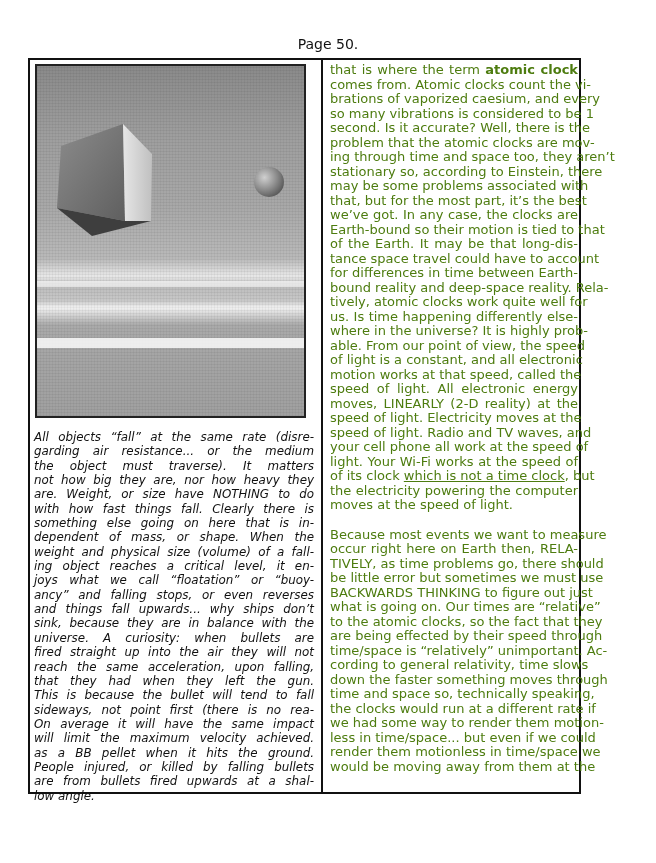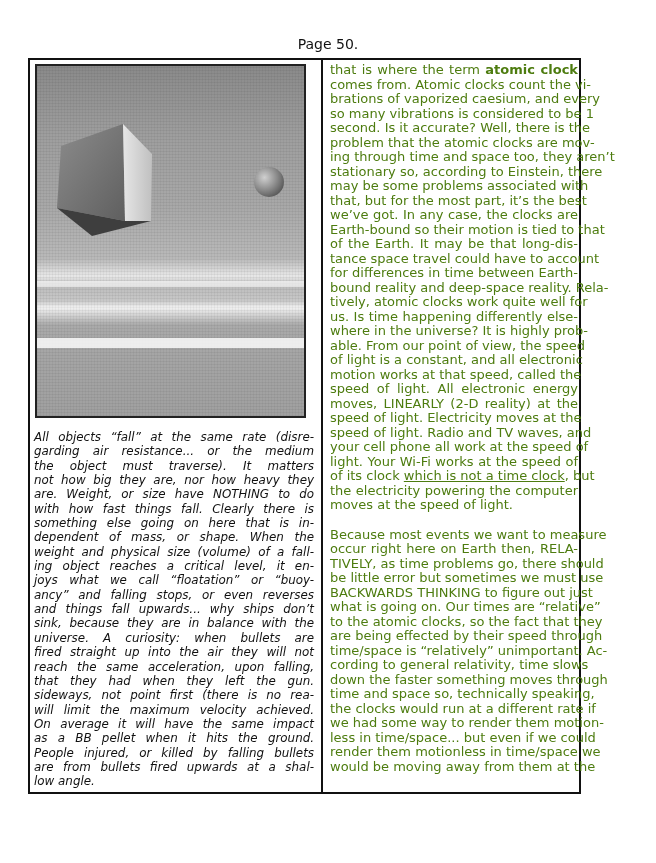--- a/index.html
+++ b/index.html
@@ -75,23 +75,24 @@
     <span class="ln">weight and physical size (volume) of a fall-</span>
     <span class="ln">ing object reaches a critical level, it en-</span>
     <span class="ln">joys what we call “floatation” or “buoy-</span>
     <span class="ln">ancy” and falling stops, or even reverses</span>
     <span class="ln">and things fall upwards... why ships don’t</span>
     <span class="ln">sink, because they are in balance with the</span>
     <span class="ln">universe. A curiosity: when bullets are</span>
     <span class="ln">fired straight up into the air they will not</span>
     <span class="ln">reach the same acceleration, upon falling,</span>
     <span class="ln">that they had when they left the gun.</span>
+    <span class="ln">This is because the bullet will tend to fall</span>
     <span class="ln">sideways, not point first (there is no rea-</span>
+    <span class="ln">On average it will have the same impact</span>
     <span class="ln">will limit the maximum velocity achieved.</span>
-    <span class="ln">On average it will have the same impact</span>
     <span class="ln">as a BB pellet when it hits the ground.</span>
     <span class="ln">People injured, or killed by falling bullets</span>
     <span class="ln">are from bullets fired upwards at a shal-</span>
     <span class="ln last">low angle.</span>
   </div>
 
   <div class="rcol">
     <span class="ln"><span>that is where the term </span><b>atomic clock</b></span>
     <span class="ln">comes from. Atomic clocks count the vi-</span>
     <span class="ln">brations of vaporized caesium, and every</span>

